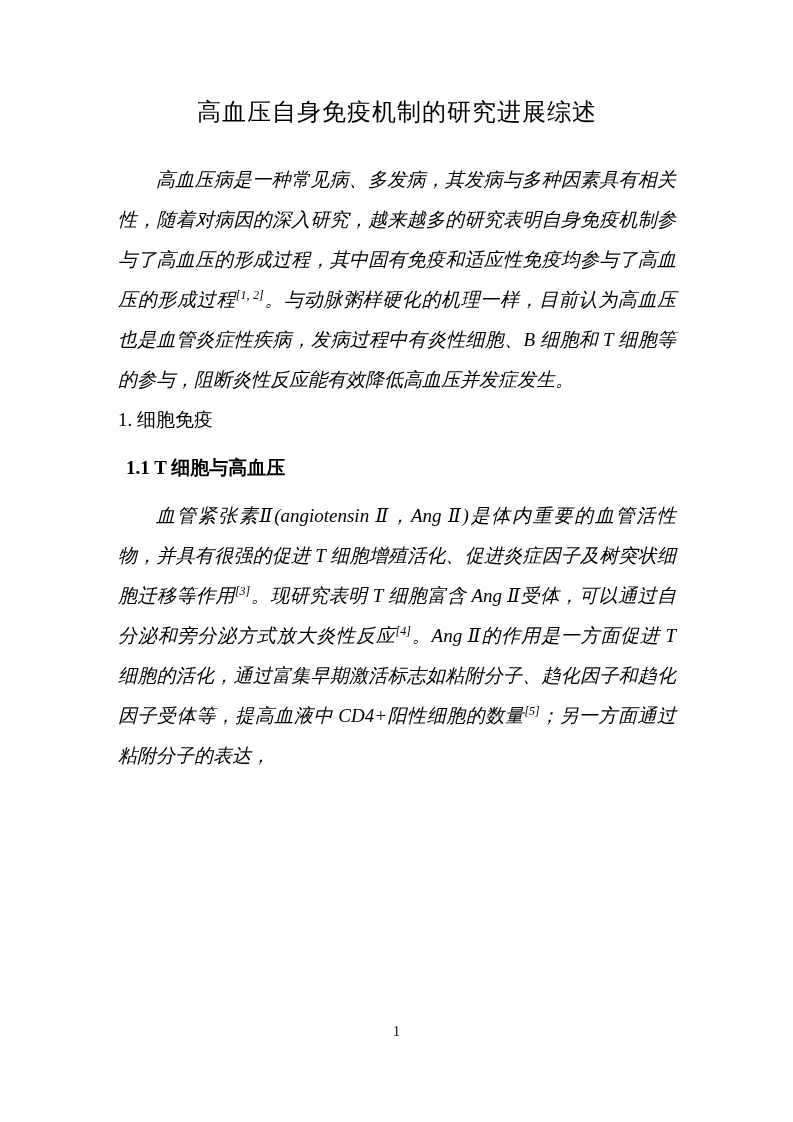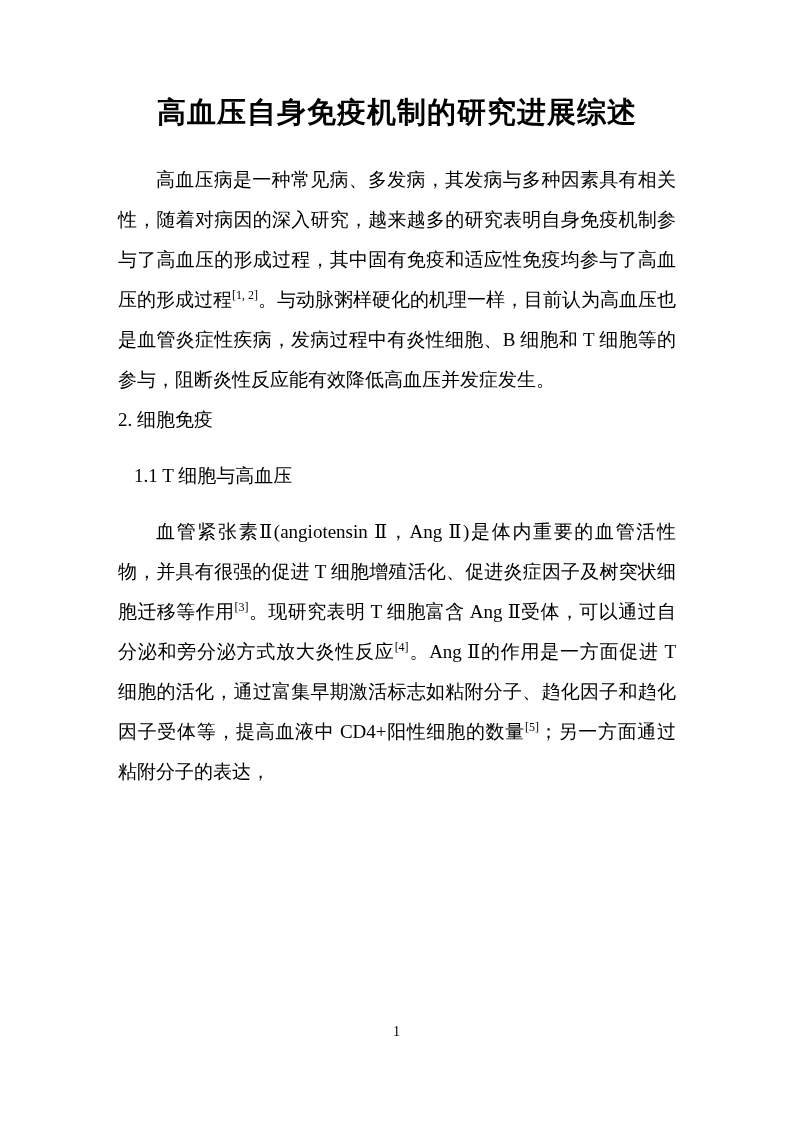--- a/index.html
+++ b/index.html
@@ -13,44 +13,45 @@
     overflow: hidden;
   }
   .content {
     position: absolute;
     left: 118px;
     right: 117px;
     top: 0;
   }
   .doc-title {
     margin: 90px 0 26px 0;
-    font-size: 29px;
+    font-size: 24px;
     line-height: 44px;
-    font-weight: 700;
+    font-weight: 400;
     text-align: center;
     letter-spacing: 1px;
   }
   .para {
     margin: 0;
     font-size: 19px;
     line-height: 40px;
     text-align: justify;
     text-indent: 2em;
+    font-style: italic;
   }
   .h-sec {
     margin: 0;
     font-size: 19px;
     line-height: 40px;
     font-weight: 400;
   }
   .h-sub {
-    margin: 16px;
+    margin: 8px;
     font-size: 19px;
     line-height: 40px;
-    font-weight: 400;
+    font-weight: 700;
   }
   sup.cite {
     font-size: 12px;
     line-height: 0;
     vertical-align: super;
   }
   .page-num {
     position: absolute;
     top: 1022px;
     left: 0;
@@ -63,21 +64,21 @@
 </head>
 <body>
 
 <div class="page">
   <div class="content">
 
     <div class="doc-title">高血压自身免疫机制的研究进展综述</div>
 
     <p class="para"><span>高血压病是一种常见病、多发病，其发病与多种因素具有相关性，随着对病因的深入研究，越来越多的研究表明自身免疫机制参与了高血压的形成过程，其中固有免疫和适应性免疫均参与了高血压的形成过程</span><sup class="cite">[1, 2]</sup><span>。与动脉粥样硬化的机理一样，目前认为高血压也是血管炎症性疾病，发病过程中有炎性细胞、B 细胞和 T 细胞等的参与，阻断炎性反应能有效降低高血压并发症发生。</span></p>
 
-    <h2 class="h-sec">2. 细胞免疫</h2>
+    <h2 class="h-sec">1. 细胞免疫</h2>
 
 
     <h3 class="h-sub">1.1 T 细胞与高血压</h3>
 
     <p class="para"><span>血管紧张素Ⅱ(angiotensin Ⅱ，Ang Ⅱ)是体内重要的血管活性物，并具有很强的促进 T 细胞增殖活化、促进炎症因子及树突状细胞迁移等作用</span><sup class="cite">[3]</sup><span>。现研究表明 T 细胞富含 Ang Ⅱ受体，可以通过自分泌和旁分泌方式放大炎性反应</span><sup class="cite">[4]</sup><span>。Ang Ⅱ的作用是一方面促进 T 细胞的活化，通过富集早期激活标志如粘附分子、趋化因子和趋化因子受体等，提高血液中 CD4+阳性细胞的数量</span><sup class="cite">[5]</sup><span>；另一方面通过粘附分子的表达，</span></p>
 
   </div>
 
   <div class="page-num">1</div>
 </div>

